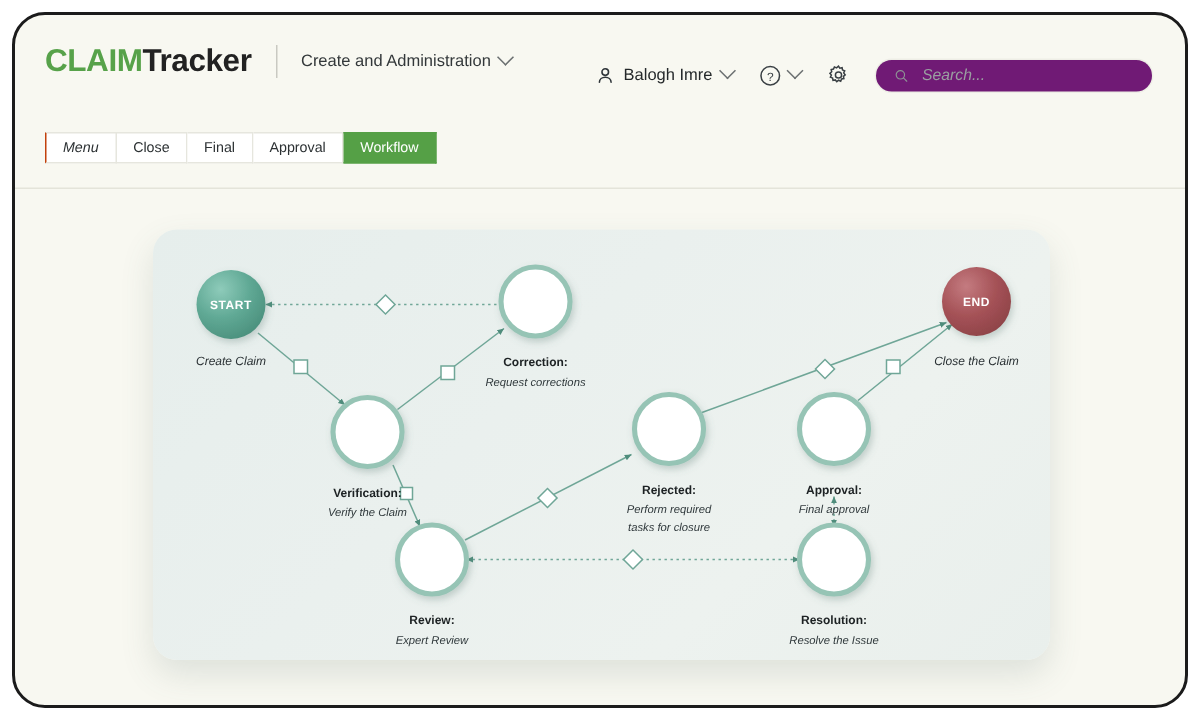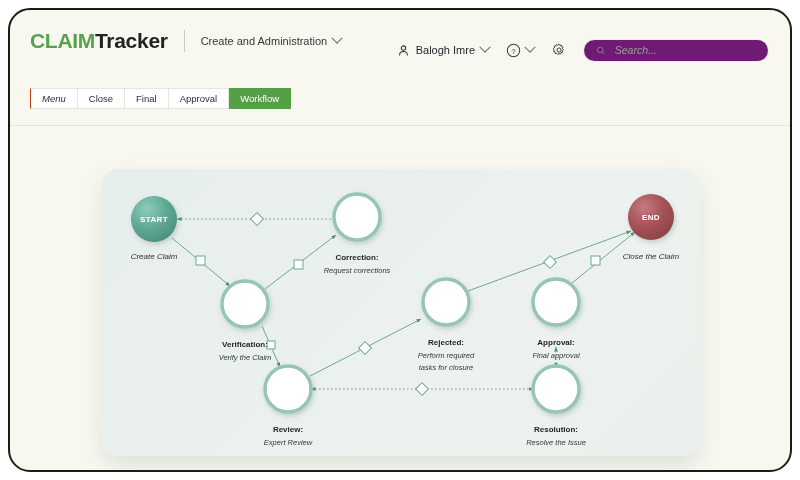--- a/index.html
+++ b/index.html
@@ -143,21 +143,21 @@
     color: #ffffff;
     border-color: #55a046;
     font-weight: normal;
     text-align: center;
   }
 
   
   #diagram-panel {
     position: absolute;
     left: 92px;
-    top: 159px;
+    top: 143px;
     width: 598px;
     height: 287px;
     border-radius: 16px;
     background: linear-gradient(135deg, #e6eeec 0%, #eaf0ee 40%, #edf2ef 70%, #e9efec 100%);
     box-shadow: 0 10px 22px rgba(90,110,105,0.16);
     overflow: hidden;
   }
   #diagram-svg { position: absolute; left: 0; top: 0; }
 
   .node-label-main {

